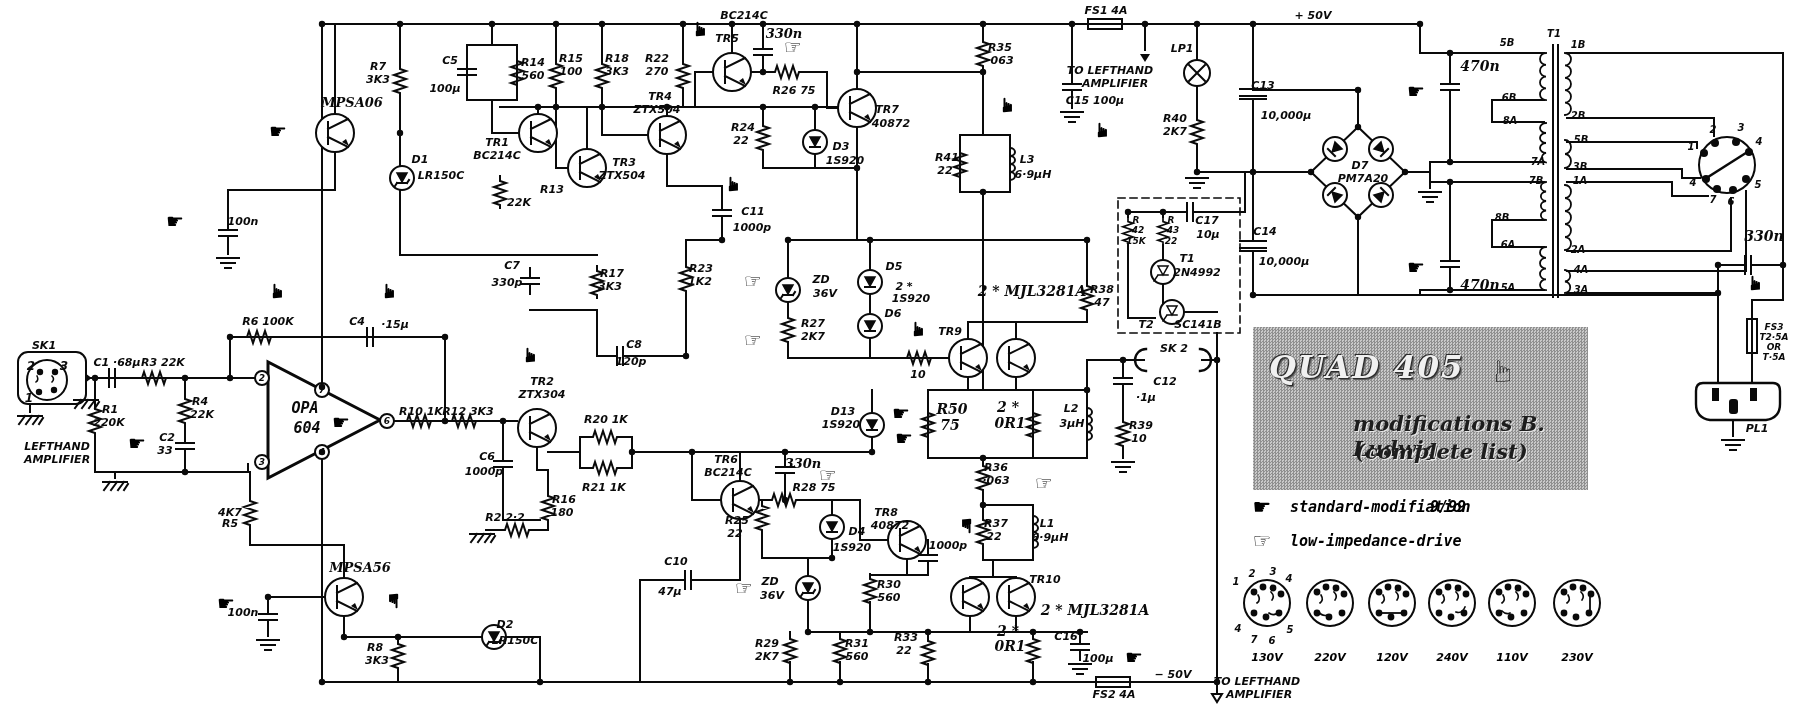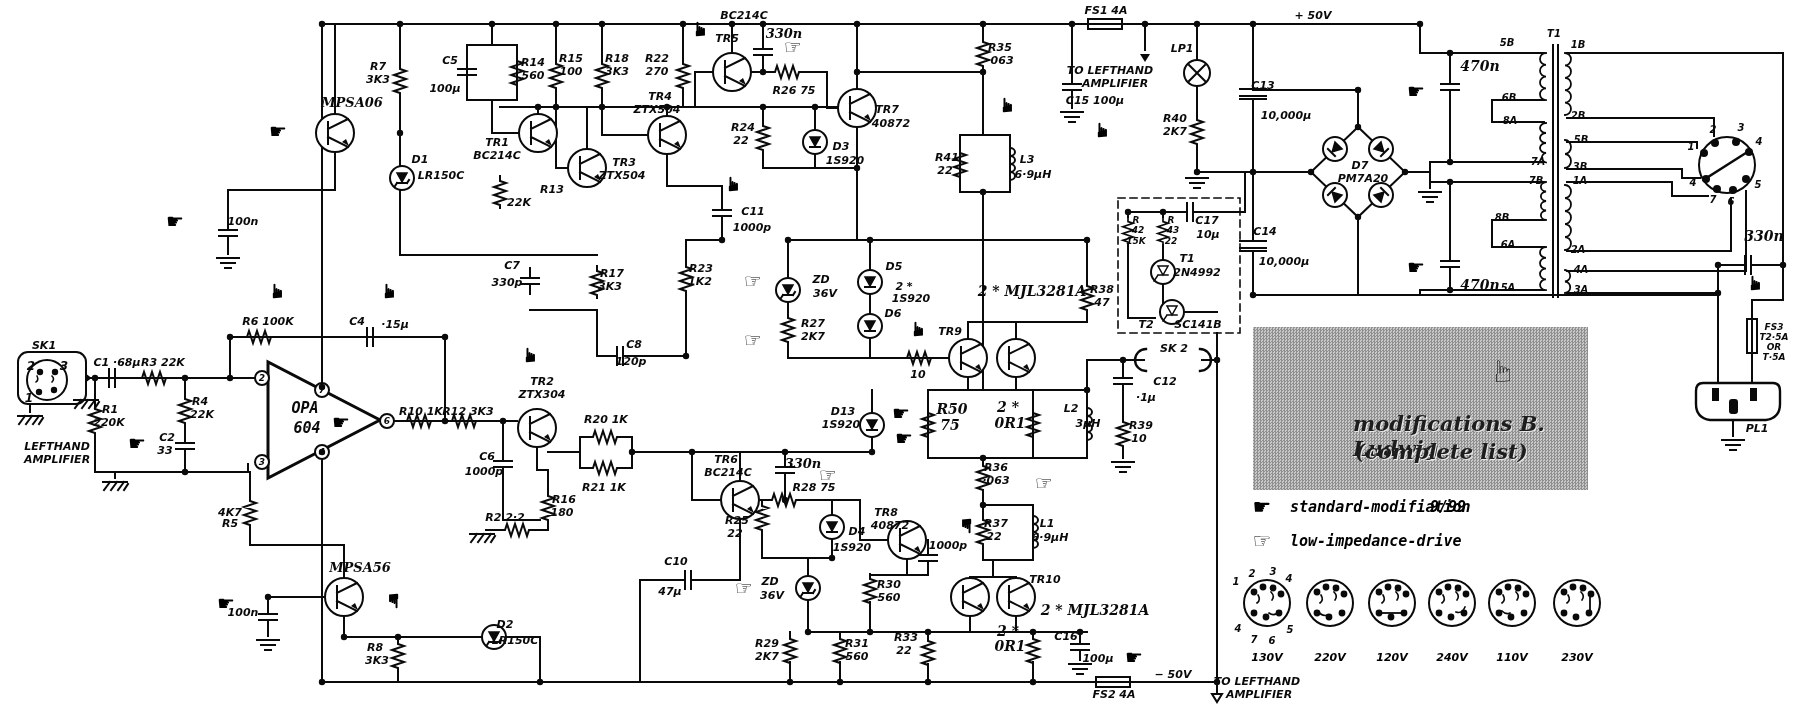--- a/index.html
+++ b/index.html
@@ -427,20 +427,21 @@
     <use href="#nd" x="1358" y="127"></use>
         <use href="#nd" x="1358" y="217"></use>
         <use href="#nd" x="1405" y="172"></use>
     <use href="#nd" x="1420" y="24"></use>
         <use href="#nd" x="1163" y="212"></use>
         <use href="#nd" x="1128" y="212"></use>
   </g>
 </svg>
 
 <div id="title-box">
+  <span class="t1">QUAD 405</span>
   <span class="hand u">☞</span>
   <span class="t2">modifications B. Ludwig</span>
   <span class="t3">(complete list)</span>
 </div>
 
 <span class="legend-hand" style="left:1262px;top:507px">☛</span>
 <span class="legend-text" style="left:1290px;top:507px">standard-modifiation</span>
 <span class="legend-text" style="left:1430px;top:507px">9/99</span>
 <span class="legend-hand" style="left:1262px;top:541px">☞</span>
 <span class="legend-text" style="left:1290px;top:541px">low-impedance-drive</span>
@@ -569,21 +570,21 @@
       <div class="lbl f-s" style="left: 1032px; top: 291px; font-size: 14px;">2 * MJL3281A</div>
       <div class="lbl" style="left: 1102px; top: 289px;">R38</div>
       <div class="lbl" style="left: 1102px; top: 302px;">47</div>
       <div class="lbl" style="left: 843px; top: 411px;">D13</div>
       <div class="lbl" style="left: 841px; top: 424px;">1S920</div>
       <div class="lbl f-s" style="left: 952px; top: 409px; font-size: 14px;">R50</div>
       <div class="lbl f-s" style="left: 950px; top: 425px; font-size: 14px;">75</div>
       <div class="lbl f-s" style="left: 1008px; top: 407px; font-size: 14px;">2 *</div>
       <div class="lbl f-s" style="left: 1010px; top: 423px; font-size: 14px;">0R1</div>
       <div class="lbl" style="left: 1071px; top: 408px;">L2</div>
-      <div class="lbl" style="left: 1072px; top: 423px; margin-left: 16px;">3µH</div>
+      <div class="lbl" style="left: 1072px; top: 423px;">3µH</div>
       <div class="lbl" style="left: 1142px; top: 381px; margin-left: 23px;">C12</div>
       <div class="lbl" style="left: 1146px; top: 397px;">·1µ</div>
       <div class="lbl" style="left: 1141px; top: 425px;">R39</div>
       <div class="lbl" style="left: 1139px; top: 438px;">10</div>
       <div class="lbl" style="left: 1174px; top: 348px;">SK 2</div>
       <div class="lbl" style="left: 996px; top: 467px;">R36</div>
       <div class="lbl" style="left: 996px; top: 480px;">·063</div>
       <div class="lbl" style="left: 996px; top: 523px;">R37</div>
       <div class="lbl" style="left: 994px; top: 536px;">22</div>
       <div class="lbl" style="left: 1047px; top: 523px;">L1</div>

